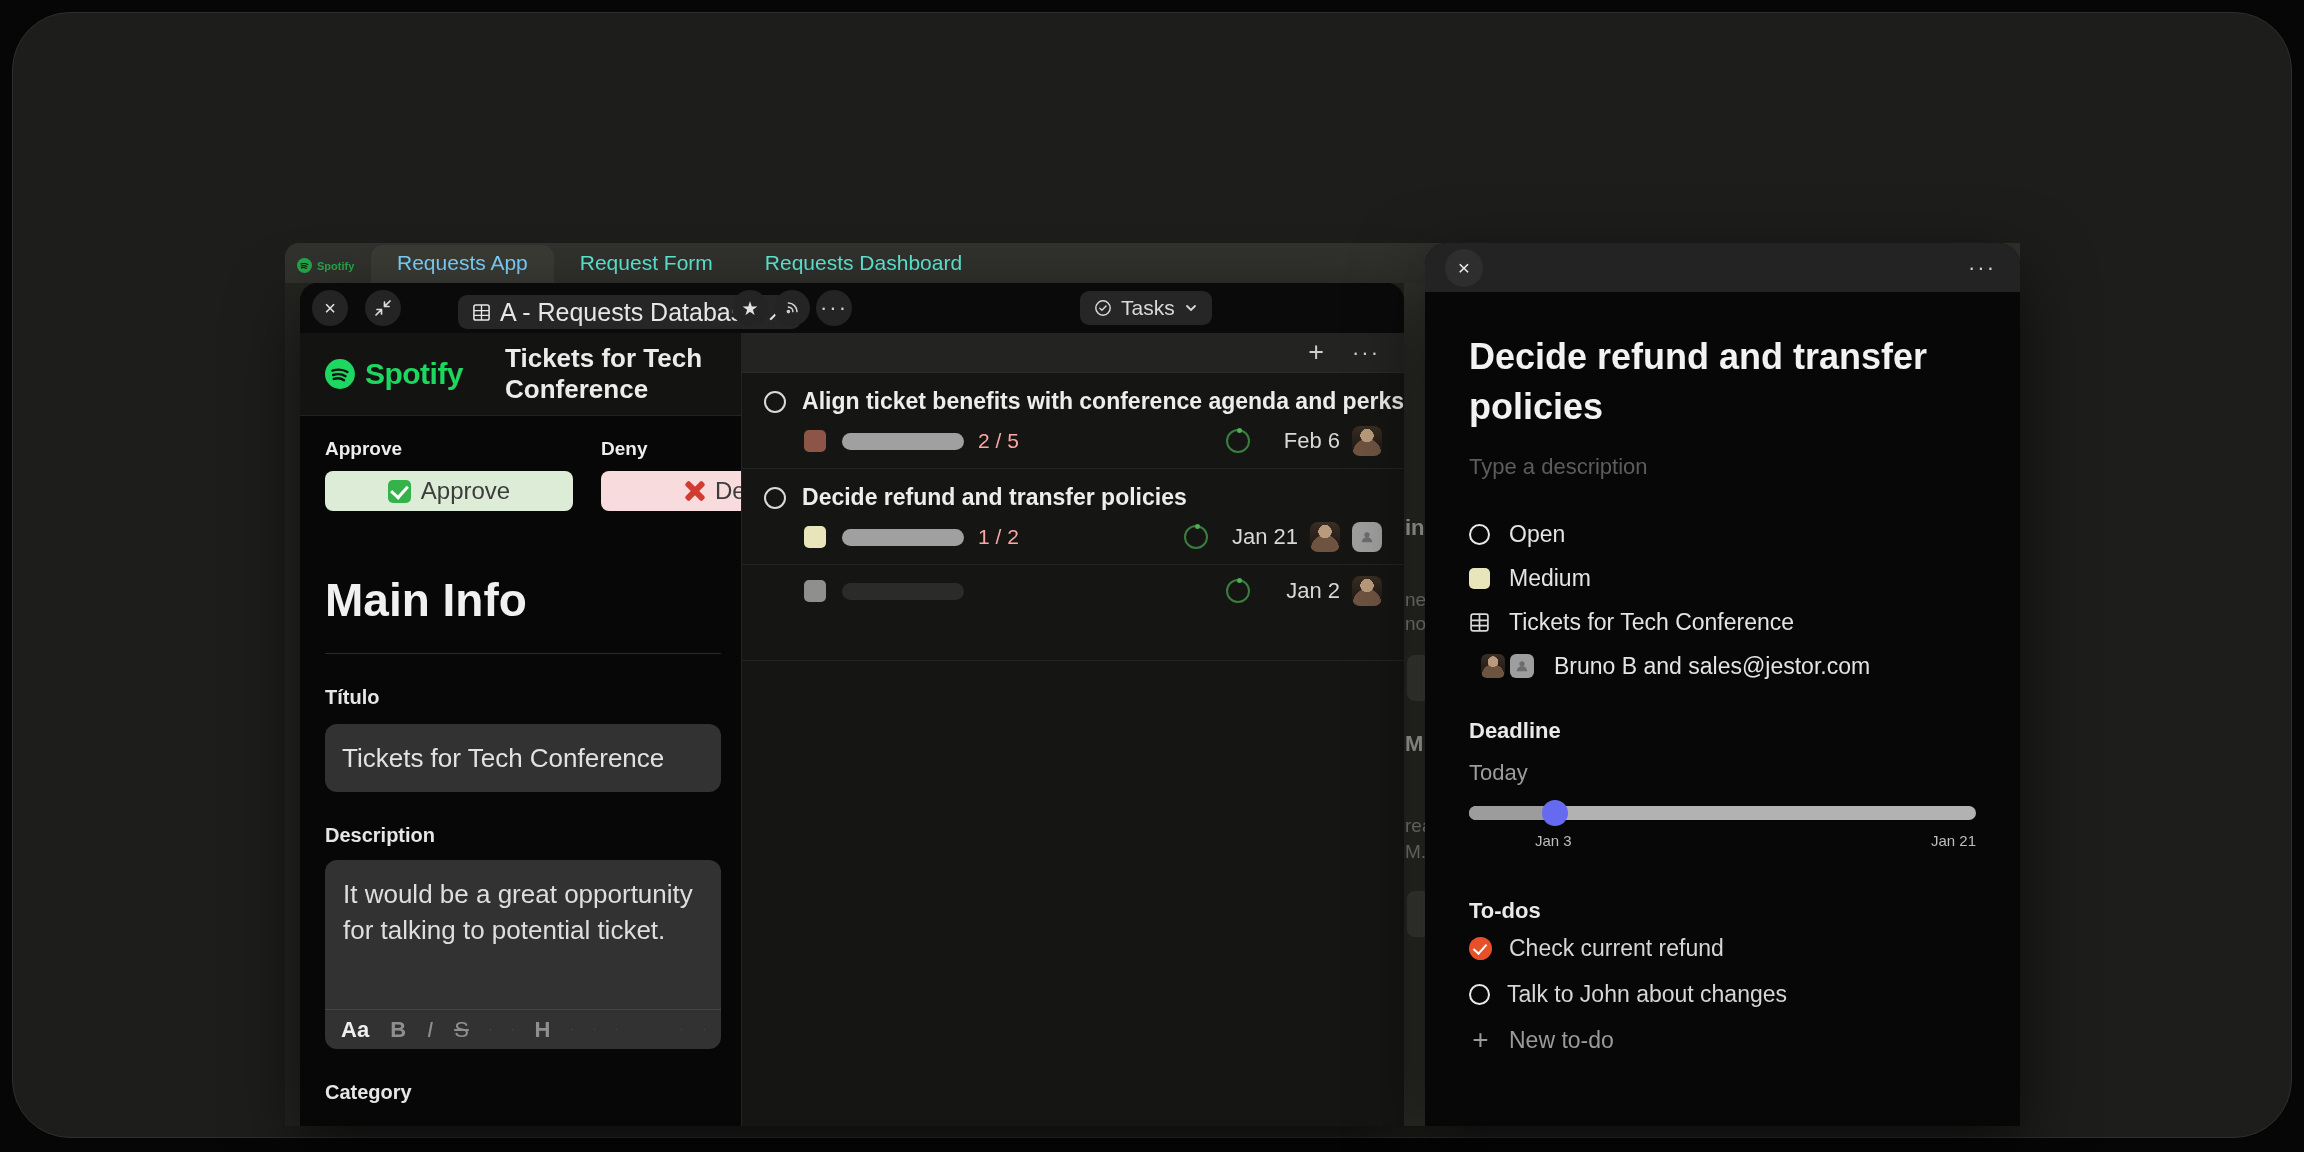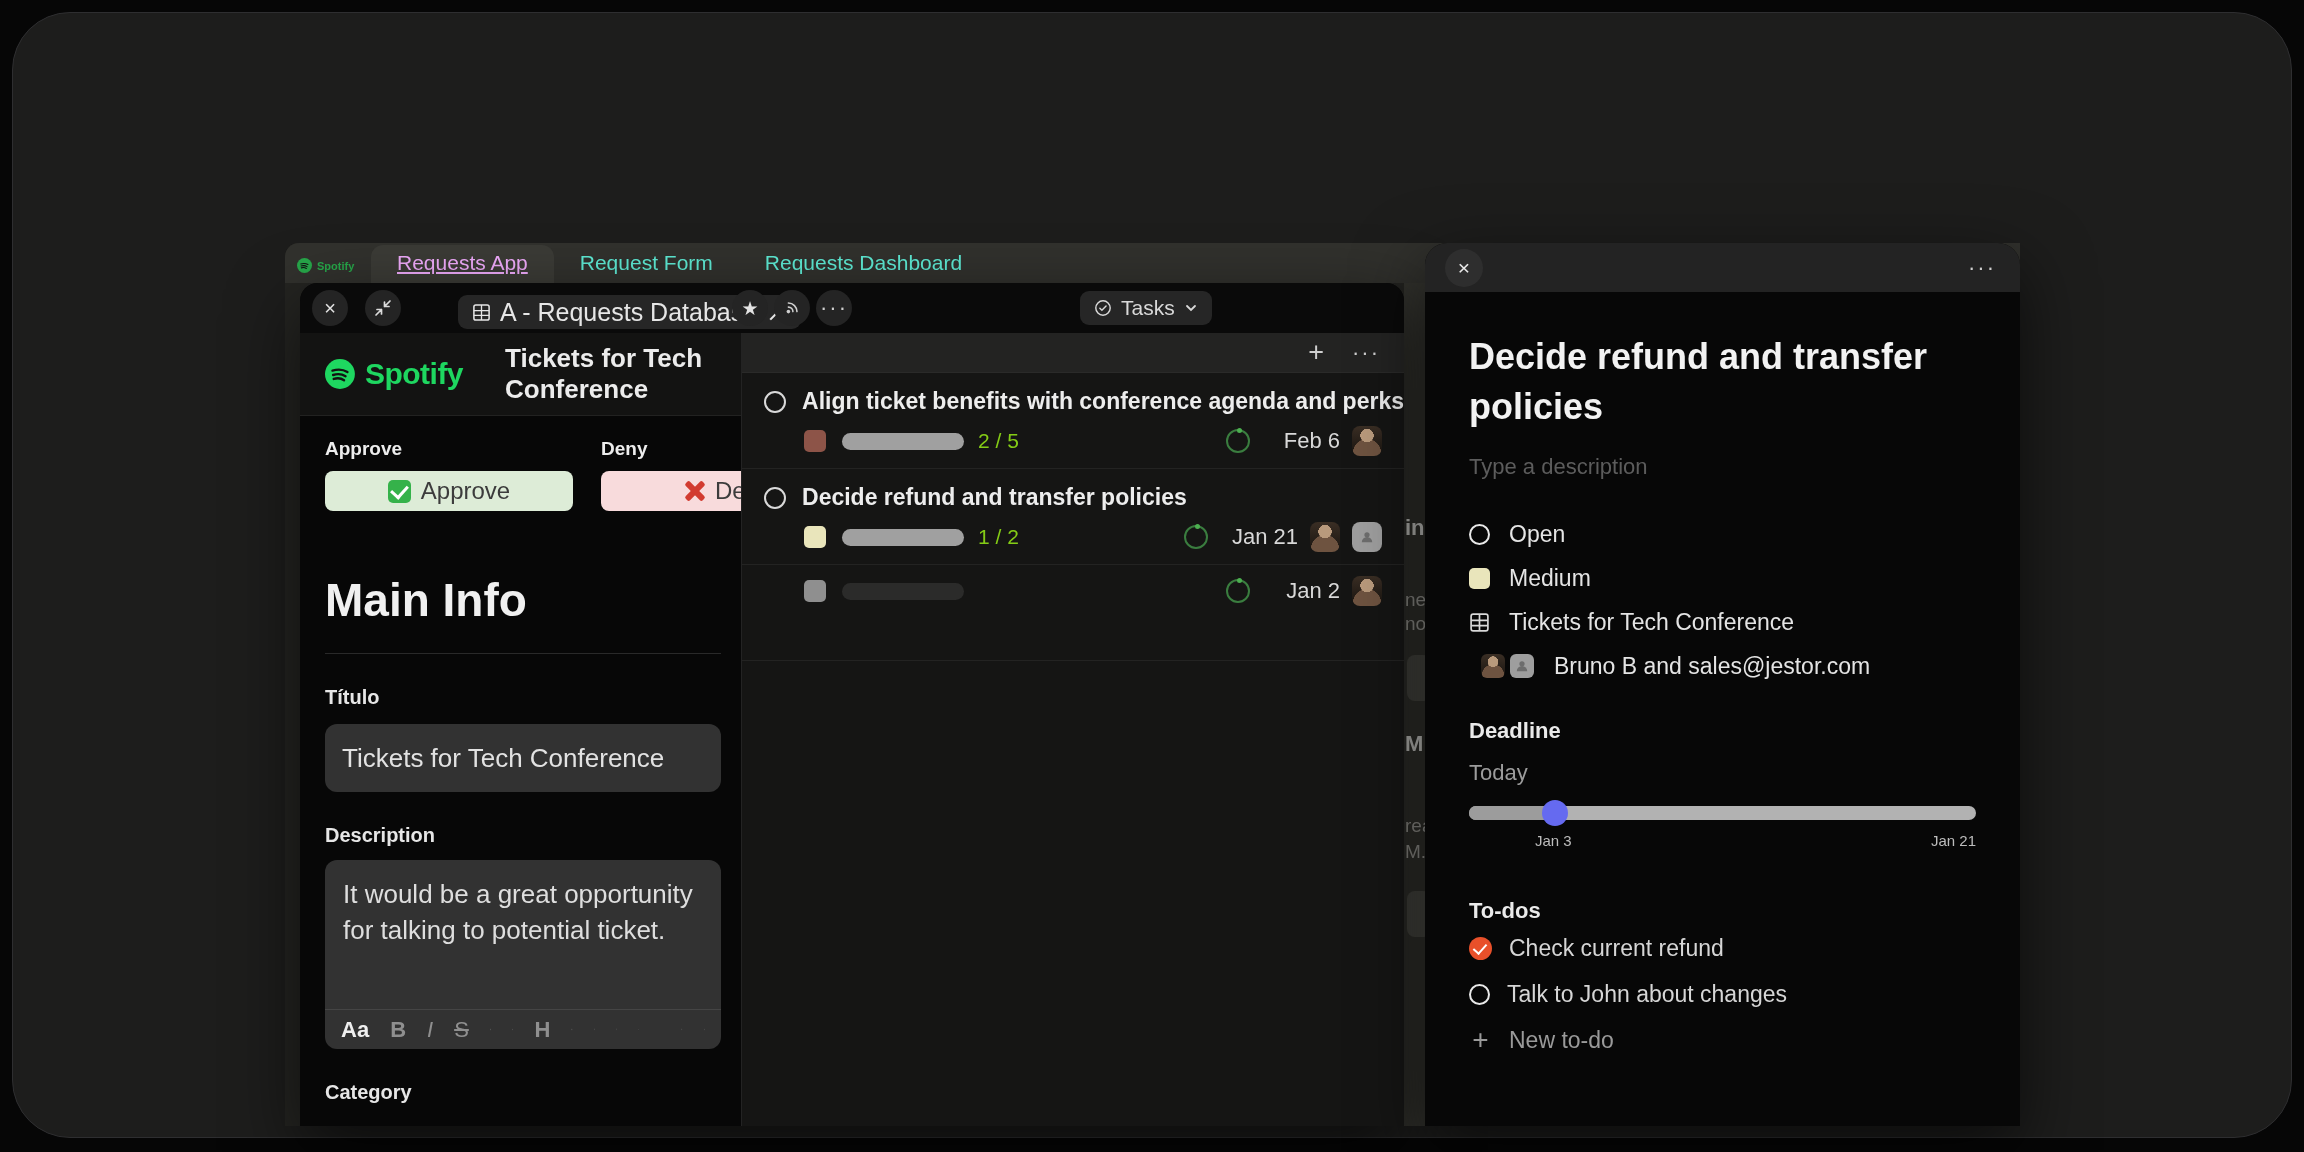--- a/index.html
+++ b/index.html
@@ -10,21 +10,21 @@
   
   .frame { left:12px; top:12px; width:2280px; height:1126px; background:#1d1d1c; border:1px solid #2e2e30; border-radius:58px; }
 
   
   .app-window { left:285px; top:243px; width:1735px; height:883px; background:#242421; border-radius:14px 0 0 0; z-index:1; }
   .tabbar { height:40px; background:#31312d; border-radius:14px 0 0 0; display:flex; align-items:flex-end; }
   .mini-brand { display:flex; align-items:center; gap:5px; margin:0 0 10px 12px; width:74px; }
   .mini-brand svg { width:15px; height:15px; }
   .mini-brand span { color:#27a74a; font-size:11px; font-weight:bold; }
   .tab { font-size:21px; color:#5eead4; padding:6px 26px 8px 26px; white-space:nowrap; }
-  .tab.active { background:#3b3b36; border-radius:12px 12px 0 0; color:#f0abfc;text-decoration:underline; }
+  .tab.active { background:#3b3b36; border-radius:12px 12px 0 0; color:#7dd3fc; }
 
   
   .strip { left:1404px; top:283px; width:21px; height:843px; background:#34342f; overflow:hidden; z-index:2; }
   .frag { position:absolute; left:1px; white-space:nowrap; }
   .frag-bold { font-size:22px; font-weight:bold; color:#d6d6d2; }
   .frag-dim { font-size:19px; color:#a09f9a; }
   .frag-block { position:absolute; left:3px; width:24px; height:46px; background:#4b4b45; border-radius:8px; }
 
   
   .modal { left:300px; top:283px; width:1104px; height:843px; background:#0a0a0a; border-radius:18px 18px 0 0; z-index:3; box-shadow:0 24px 70px rgba(0,0,0,.6); }
@@ -70,21 +70,21 @@
   .dots { font-size:22px; letter-spacing:2px; color:#cfcfcf; }
   .task-row { height:96px; border-bottom:1px solid #232322; padding-left:22px; }
   .task-title-line { display:flex; align-items:center; margin-top:15px; }
   .task-status { width:22px; height:22px; border:2px solid #d9d9d9; border-radius:50%; flex:none; }
   .task-title { font-size:23px; font-weight:bold; color:#ededed; margin-left:16px; white-space:nowrap; }
   .task-meta { display:flex; align-items:center; margin-top:11px; padding-right:22px; }
   .swatch { width:22px; height:22px; border-radius:5px; margin-left:40px; flex:none; }
   .bar { width:122px; height:17px; border-radius:9px; background:#a0a0a0; margin-left:16px; overflow:hidden; flex:none; }
   .bar.empty { background:#2b2b2a; }
   .bar-fill { height:100%; background:#f1551d; border-radius:9px; }
-  .count { font-size:21px; color:#84cc16; margin-left:14px; min-width:46px; }
+  .count { font-size:21px; color:#fca5a5; margin-left:14px; min-width:46px; }
   .meta-right { margin-left:auto; display:flex; align-items:center; }
   .ring { width:24px; height:24px; border:2px solid #3a7d3f; border-radius:50%; position:relative; }
   .ring::after { content:""; position:absolute; left:9px; top:-3px; width:5px; height:5px; border-radius:50%; background:#4caf50; }
   .due { font-size:22px; color:#d8d8d8; margin-left:16px; width:74px; text-align:right; }
   .avatar { width:30px; height:30px; border-radius:8px; margin-left:12px; background:
      radial-gradient(circle at 50% 32%, #b99a7c 0 26%, transparent 27%),
      radial-gradient(circle at 50% 90%, #6e5340 0 45%, transparent 46%),
      linear-gradient(#3a2e24,#191410); flex:none; }
   .avatar.gray { background:#9e9e9e; display:flex; align-items:center; justify-content:center; }
   .avatar.gray svg { width:14px; height:14px; fill:#6d6d6d; }

